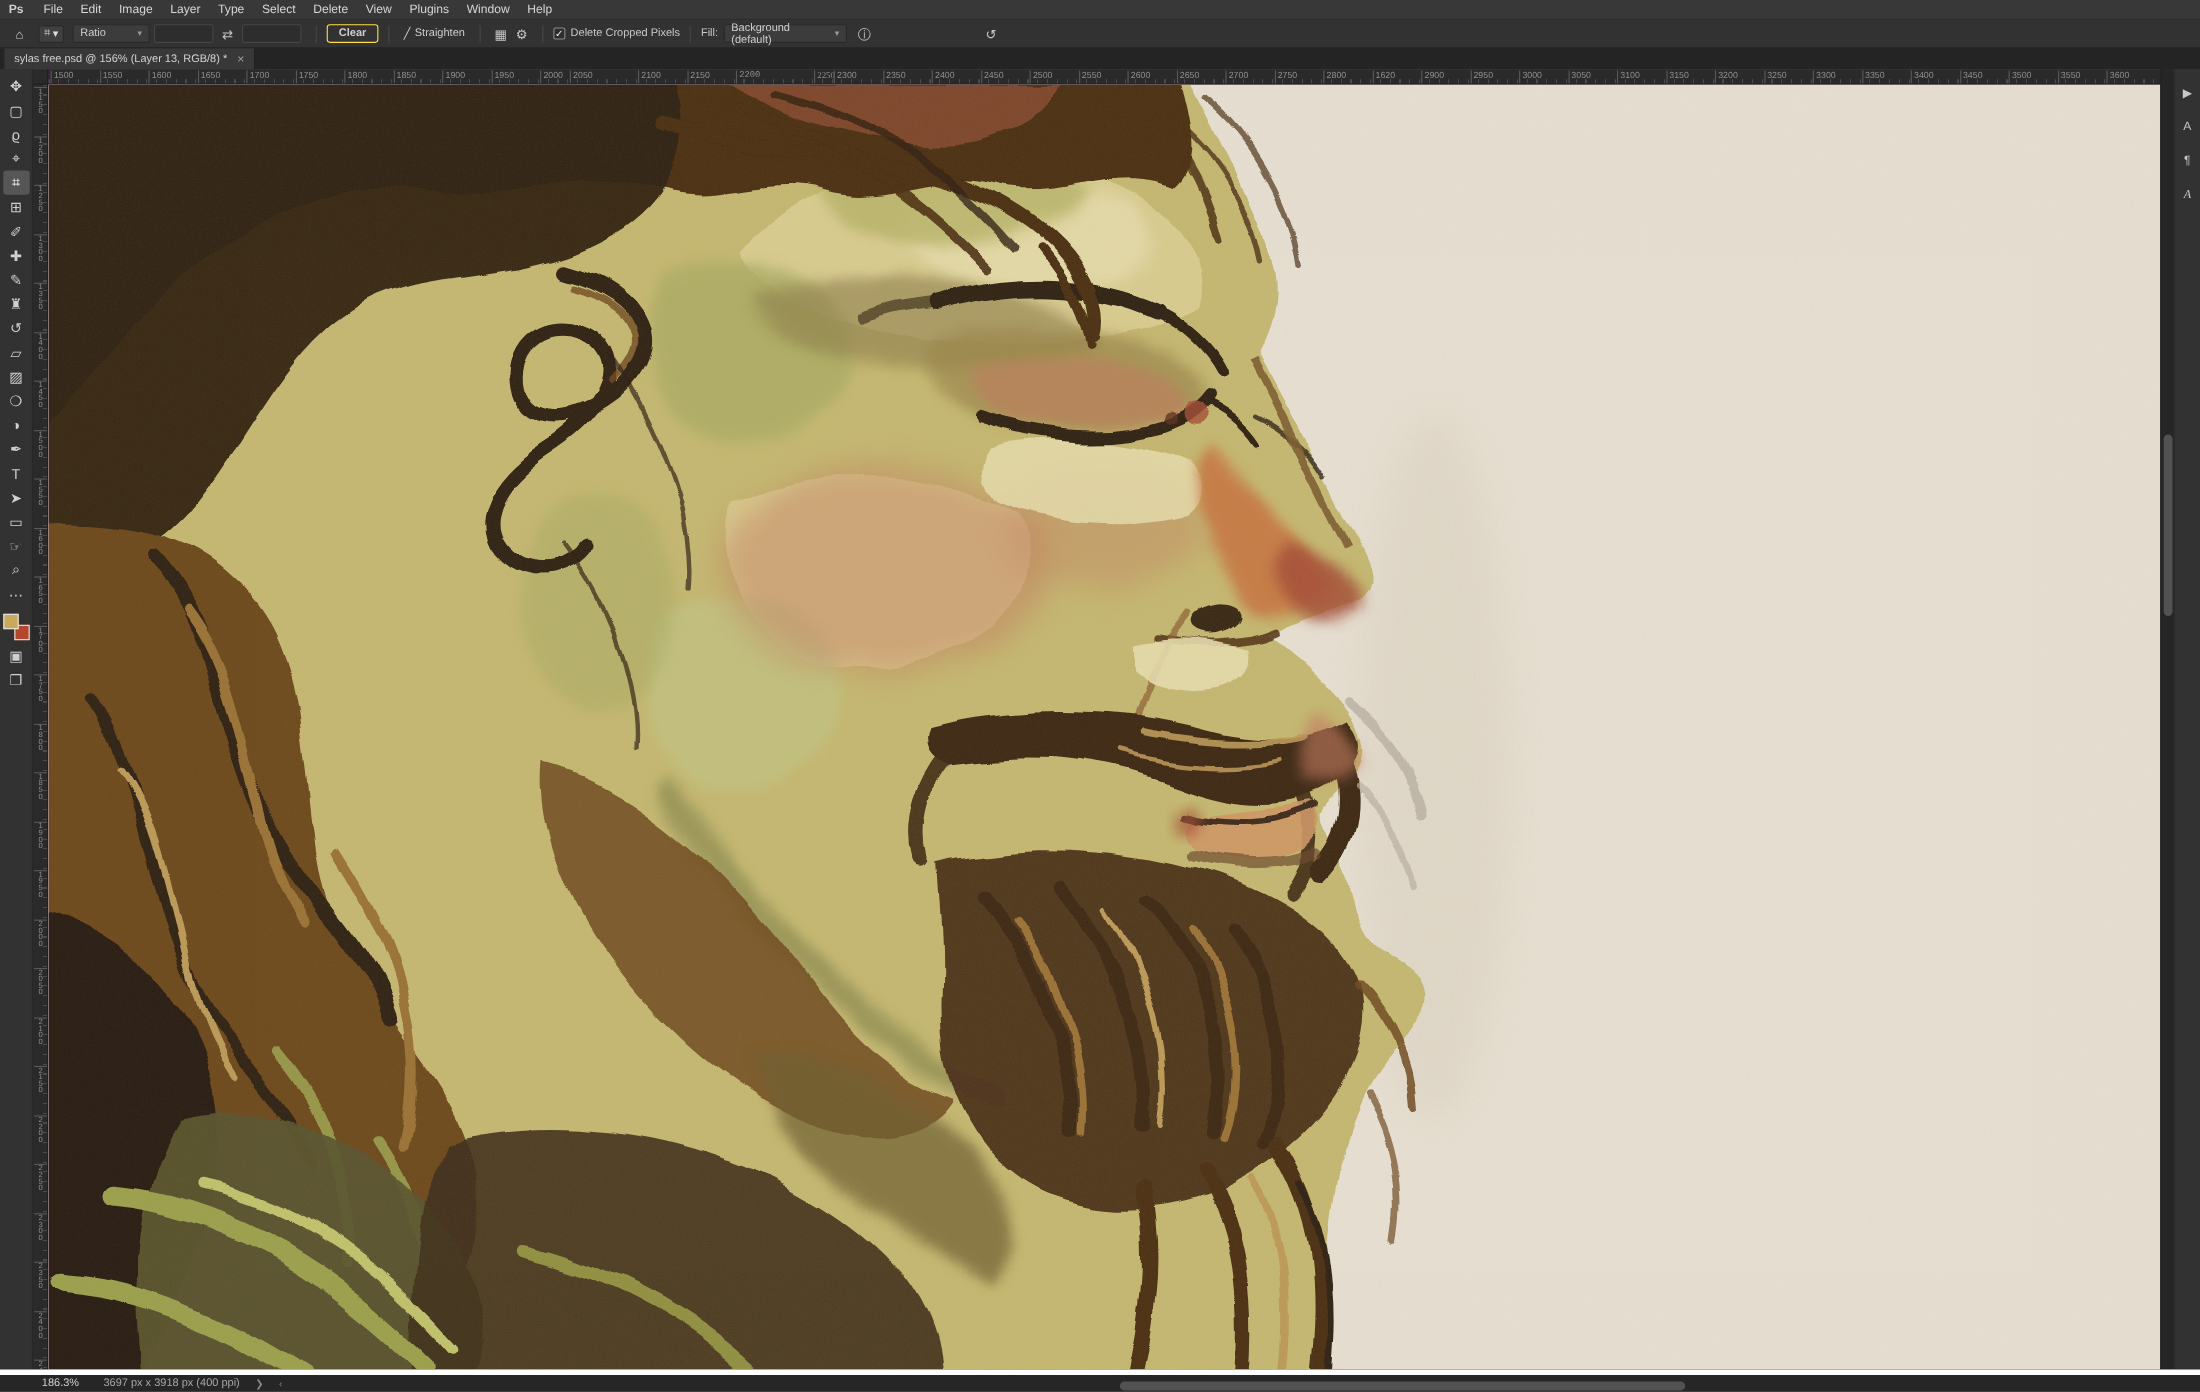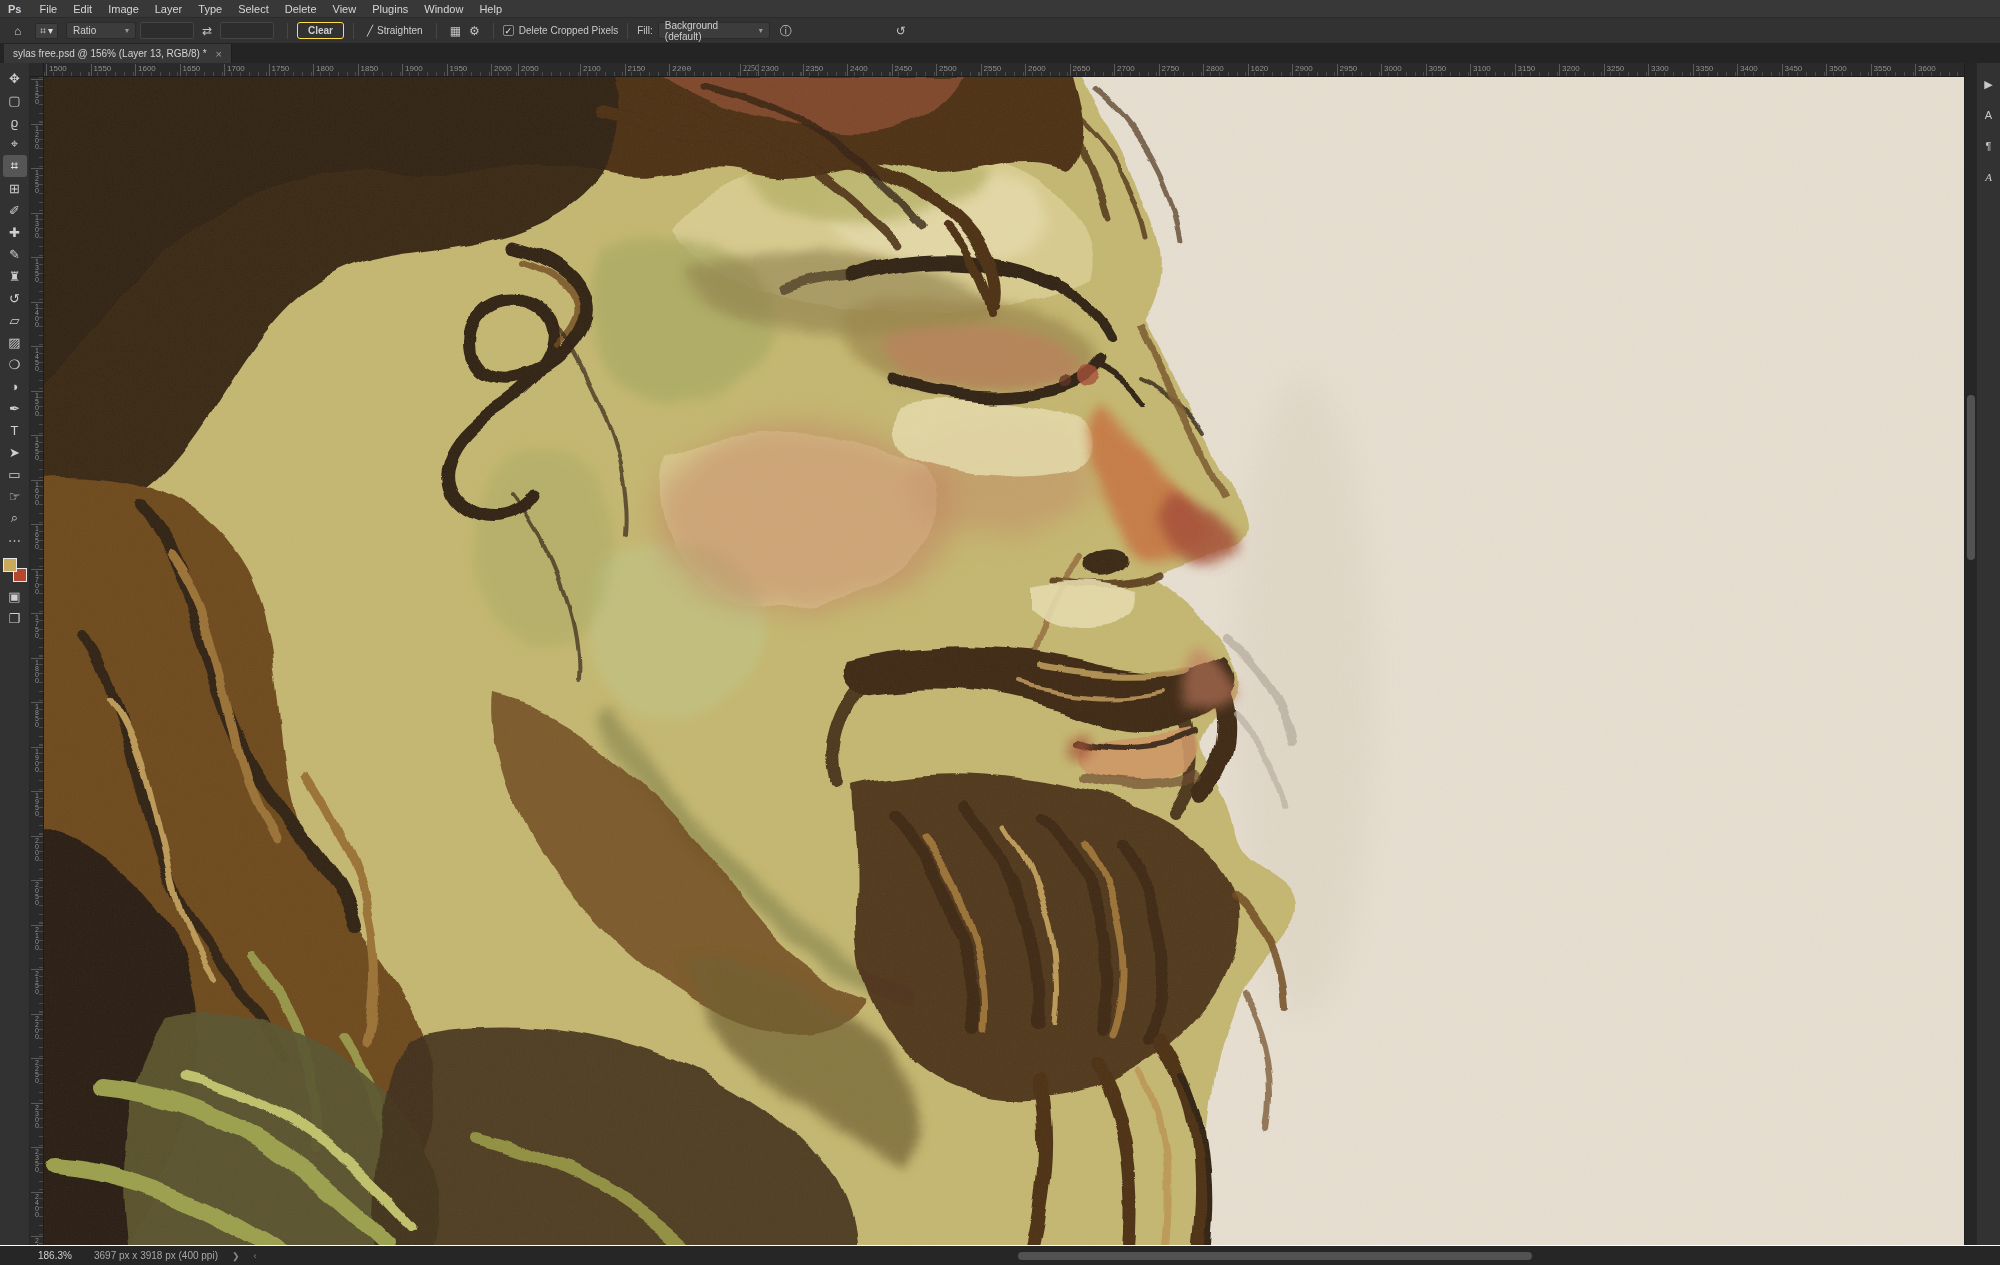--- a/index.html
+++ b/index.html
@@ -50,21 +50,21 @@
   .canvas-wrap svg{display:block;}
 
   
   .vscroll{position:absolute;left:1964px;top:63px;width:12px;height:1182px;background:#262626;border-left:1px solid #1f1f1f;}
   .vscroll .thumb{position:absolute;left:2px;top:332px;width:8px;height:165px;background:#525252;border-radius:4px;}
   .panelstrip{position:absolute;left:1976px;top:63px;width:24px;height:1182px;background:#323232;border-left:1px solid #272727;display:flex;flex-direction:column;align-items:center;padding-top:10px;gap:9px;}
   .pi{width:22px;height:22px;display:flex;align-items:center;justify-content:center;color:#c8c8c8;font-size:11px;}
   .pi.italic{font-style:italic;font-family:"Liberation Serif",serif;}
 
   
-  .statusbar{position:absolute;left:0;top:1245px;width:2000px;height:20px;background:#262626;border-top:1px solid #ffffff;display:flex;align-items:center;font-size:10px;color:#b5b5b5;padding-left:38px;gap:14px;}
+  .statusbar{position:absolute;left:0;top:1245px;width:2000px;height:20px;background:#262626;border-top:5px solid #ffffff;display:flex;align-items:center;font-size:10px;color:#b5b5b5;padding-left:38px;gap:14px;}
   .zoom-field{color:#d0d0d0;min-width:42px;}
   .doc-info{color:#a8a8a8;}
   .sb-arrow{color:#8a8a8a;font-size:9px;}
   .hthumb{position:absolute;left:1018px;top:6px;width:514px;height:8px;background:#525252;border-radius:4px;}
 </style>
 </head>
 <body>
 
 <div class="app">
 

